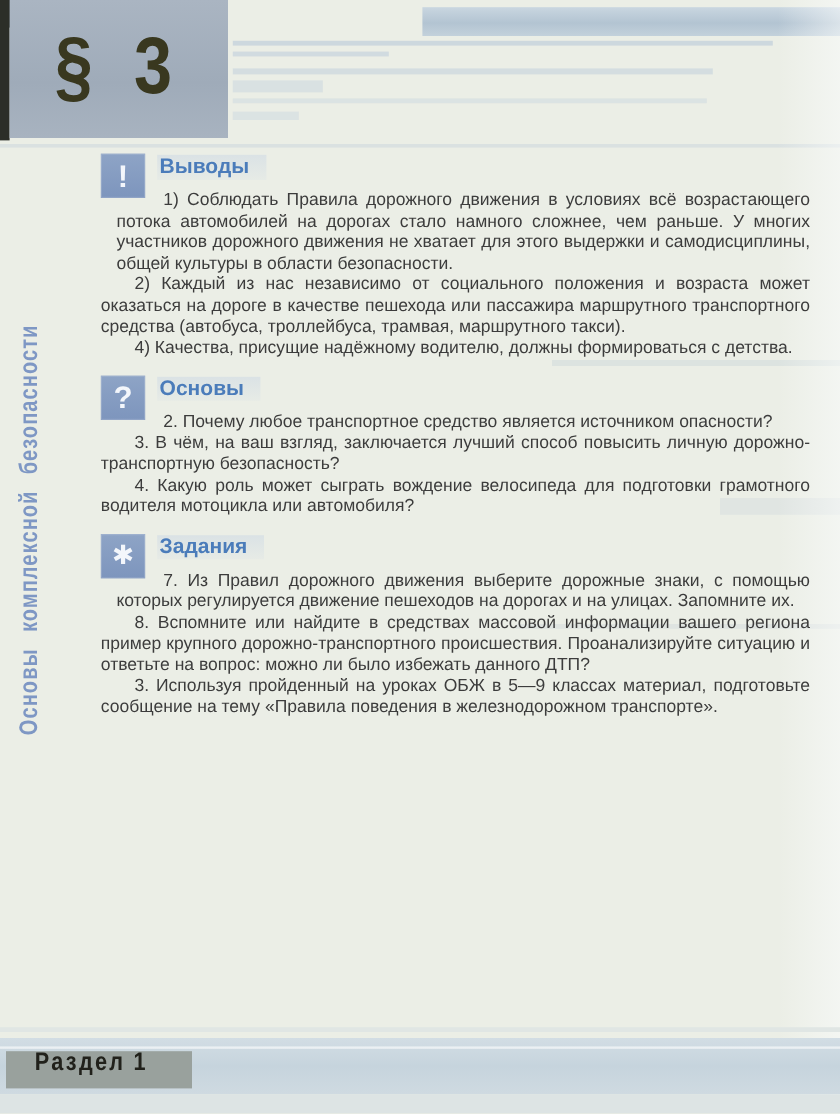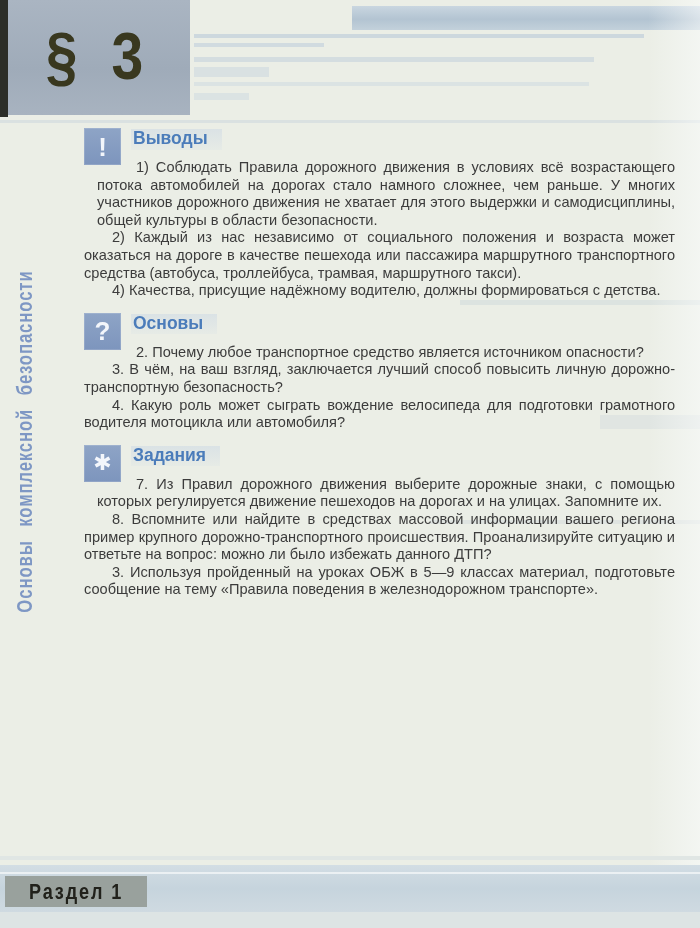--- a/index.html
+++ b/index.html
@@ -81,22 +81,22 @@
   .footer-pre{position:absolute;left:0;top:856px;width:700px;height:4px;background:#e0e6e4;}
   .footer-band{
     position:absolute;left:0;top:865px;width:700px;height:47px;
     background:linear-gradient(180deg,#d2dde4 0%,#c6d4dd 50%,#cfdae1 100%);
   }
   .footer-band::before{
     content:"";position:absolute;left:0;top:7px;width:700px;height:2px;
     background:rgba(255,255,255,.6);
   }
   .footer-bar{
-    position:absolute;left:5px;top:876px;width:142px;height:31px;
-    background:#99a19d;display:flex;align-items:center;
+    position:absolute;left:5px;top:876px;width:155px;height:31px;
+    background:#99a19d;display:flex;
   }
   .footer-label{
     margin-left:24px;color:#21211b;font-weight:bold;font-size:19px;
     letter-spacing:2px;transform:scale(.95,1.12);transform-origin:left center;
   }
   .footer-bottom{position:absolute;left:0;top:912px;width:700px;height:16px;background:#dde4e4;}
 </style>
 </head>
 <body>
 

